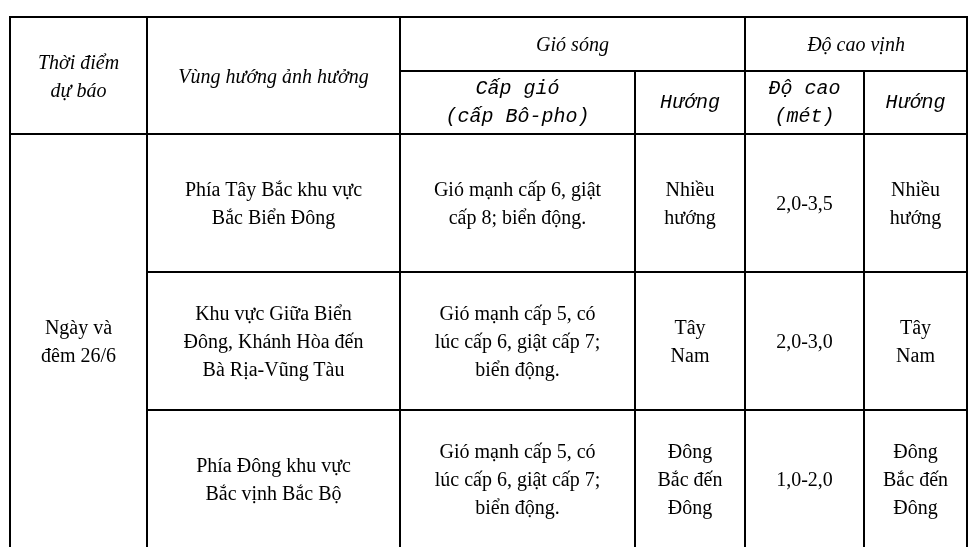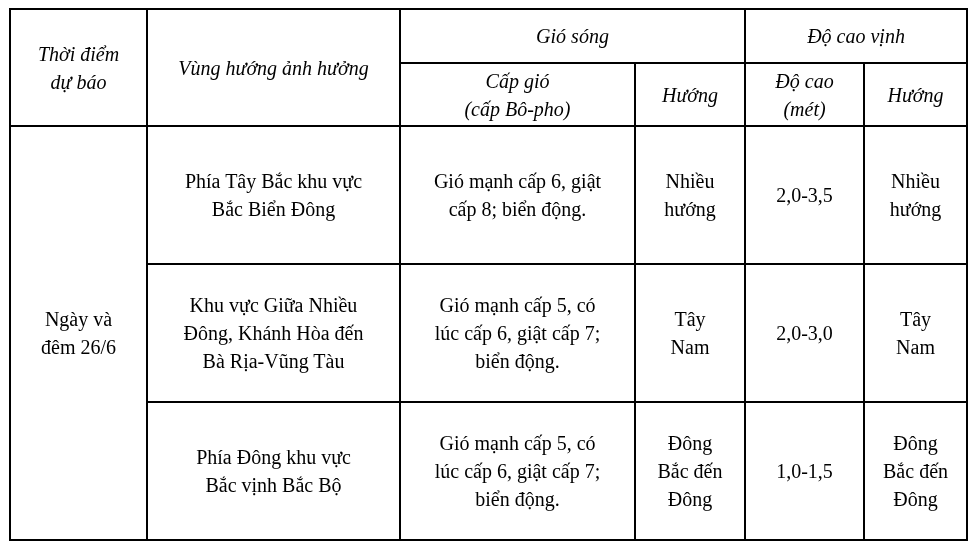--- a/index.html
+++ b/index.html
@@ -7,21 +7,21 @@
     padding: 0;
     background: #ffffff;
     font-family: "Liberation Serif", "DejaVu Serif", serif;
     color: #000000;
   }
   .page {
     width: 975px;
     height: 547px;
     background: #ffffff;
     box-sizing: border-box;
-    padding: 8px 9px;
+    padding: 16px 9px;
   }
   table.forecast {
     border-collapse: collapse;
     table-layout: fixed;
     width: 957px;
     height: 532px;
     background: #ffffff;
   }
   table.forecast td, table.forecast th {
     border: 2px solid #000000;
@@ -31,21 +31,21 @@
     font-size: 20px;
     line-height: 1.4;
     white-space: pre-line;
     font-weight: normal;
     box-sizing: border-box;
   }
   table.forecast th {
     font-style: italic;
   }
   tr.hdr-group { height: 54px; }
-  tr.hdr-sub   { height: 63px; }
+  tr.hdr-sub   { height: 63px; font-family: Liberation Mono, monospace; }
   tr.body-row  { height: 138px; }
 </style>
 </head>
 <body>
 
 <div class="page">
   <table class="forecast">
     <colgroup>
       <col style="width:137px">
       <col style="width:253px">
@@ -77,41 +77,41 @@
 Bắc Biển Đông</td>
         <td>Gió mạnh cấp 6, giật
 cấp 8; biển động.</td>
         <td>Nhiều
 hướng</td>
         <td>2,0-3,5</td>
         <td>Nhiều
 hướng</td>
       </tr>
       <tr class="body-row">
-        <td>Khu vực Giữa Nhiều
+        <td>Khu vực Giữa Biển
 Đông, Khánh Hòa đến
 Bà Rịa-Vũng Tàu</td>
         <td>Gió mạnh cấp 5, có
 lúc cấp 6, giật cấp 7;
 biển động.</td>
         <td>Tây
 Nam</td>
         <td>2,0-3,0</td>
         <td>Tây
 Nam</td>
       </tr>
       <tr class="body-row">
         <td>Phía Đông khu vực
 Bắc vịnh Bắc Bộ</td>
         <td>Gió mạnh cấp 5, có
 lúc cấp 6, giật cấp 7;
 biển động.</td>
         <td>Đông
 Bắc đến
 Đông</td>
-        <td>1,0-1,5</td>
+        <td>1,0-2,0</td>
         <td>Đông
 Bắc đến
 Đông</td>
       </tr>
     </tbody>
   </table>
 </div>
 
 </body></html>

